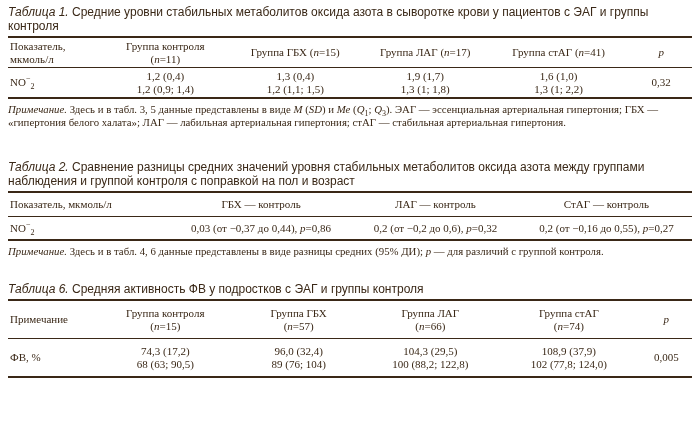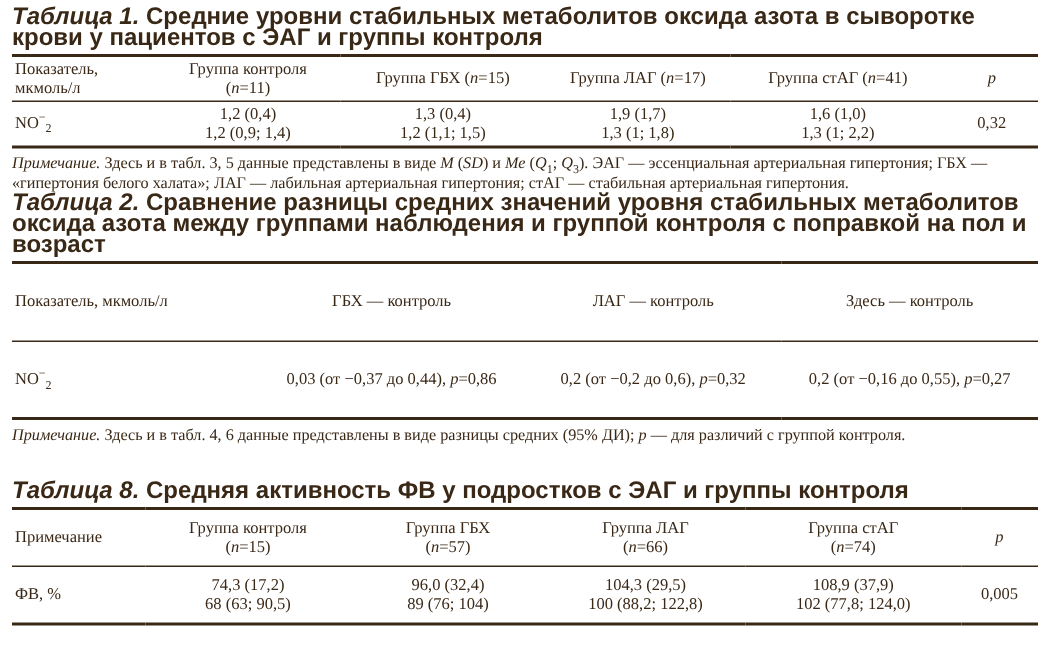--- a/index.html
+++ b/index.html
@@ -6,26 +6,26 @@
   html, body { margin: 0; padding: 0; }
   body {
     width: 700px; height: 430px;
     background: #ffffff;
     color: #3a2817;
     font-family: "Liberation Serif", serif;
     padding: 5px 8px 0 8px;
     overflow: hidden;
   }
   .sec { margin: 0; }
-  .sec2 { }
+  .sec2 { margin-top: 31px; }
   .sec3 { margin-top: 24px; }
   .tbl-title {
     font-family: "Liberation Sans", sans-serif;
-    font-weight: bold;
-    font-size: 16px;
+    font-weight: normal;
+    font-size: 12px;
     line-height: 14px;
     margin: 0 0 3px 0;
   }
   .tbl-title .tlabel { font-style: italic; }
   table.tbl {
     width: 100%;
     border-collapse: collapse;
     border-top: 2px solid currentColor;
     border-bottom: 2.5px solid currentColor;
     font-size: 11px;
@@ -34,21 +34,21 @@
   }
   table.tbl thead tr { border-bottom: 1px solid currentColor; }
   .tbl th, .tbl td {
     font-weight: normal;
     text-align: center;
     vertical-align: middle;
     padding: 2px 4px;
   }
   .tbl .left { text-align: left; padding-left: 2px; }
   table.t2 { font-size: 11px; }
-  .t2 th, .t2 td { padding: 19px 4px; }
+  .t2 th, .t2 td { padding: 5px 4px; }
   .t3 th, .t3 td { padding: 6px 4px; }
   .note {
     font-size: 10.8px;
     line-height: 13px;
     margin: 4px 0 0 0;
   }
   sup, sub { font-size: 8px; line-height: 0; }
 </style>
 </head>
 <body style="color: rgb(58, 40, 23); background: rgb(255, 255, 255);">
@@ -95,37 +95,37 @@
       <col style="width:24%">
         <col style="width:26%">
         <col style="width:25%">
         <col style="width:25%">
     </colgroup>
     <thead>
       <tr>
         <th class="left">Показатель, мкмоль/л</th>
         <th>ГБХ — контроль</th>
         <th>ЛАГ — контроль</th>
-        <th>Здесь — контроль</th>
+        <th>СтАГ — контроль</th>
       </tr>
     </thead>
     <tbody>
       <tr>
         <td class="left">NO<sup>−</sup><sub>2</sub></td>
         <td>0,03 (от −0,37 до 0,44), <i>p</i>=0,86</td>
         <td>0,2 (от −0,2 до 0,6), <i>p</i>=0,32</td>
         <td>0,2 (от −0,16 до 0,55), <i>p</i>=0,27</td>
       </tr>
     </tbody>
   </table>
   <p class="note"><i>Примечание.</i> Здесь и в табл. 4, 6 данные представлены в виде разницы средних (95% ДИ); <i>p</i> — для различий с группой контроля.</p>
 </section>
 
 <section class="sec sec3">
-  <p class="tbl-title"><span class="tlabel">Таблица 8.</span> <span>Средняя активность ФВ у подростков с ЭАГ и группы контроля</span></p>
+  <p class="tbl-title"><span class="tlabel">Таблица 6.</span> <span>Средняя активность ФВ у подростков с ЭАГ и группы контроля</span></p>
   <table class="tbl t3">
     <colgroup>
       <col style="width:13%">
         <col style="width:20%">
         <col style="width:19%">
       <col style="width:19.5%">
         <col style="width:21%">
         <col style="width:7.5%">
     </colgroup>
     <thead>

